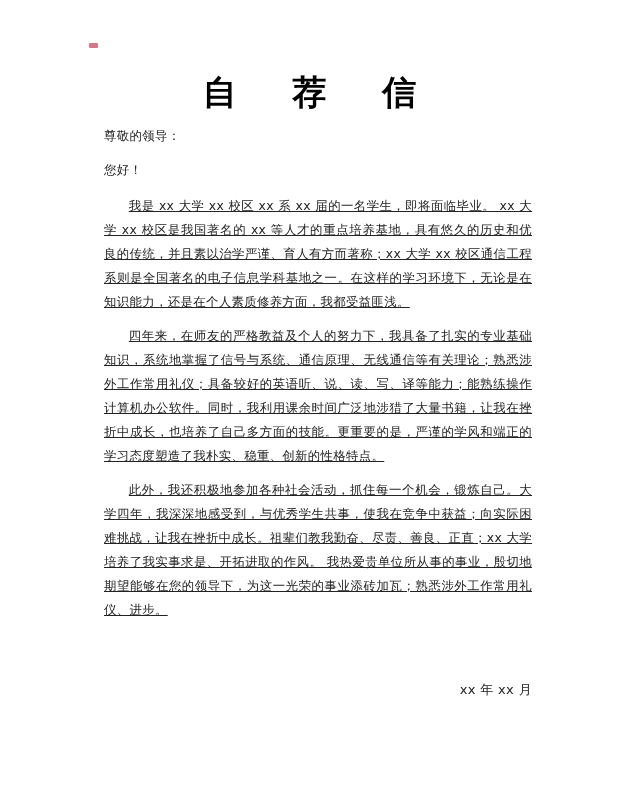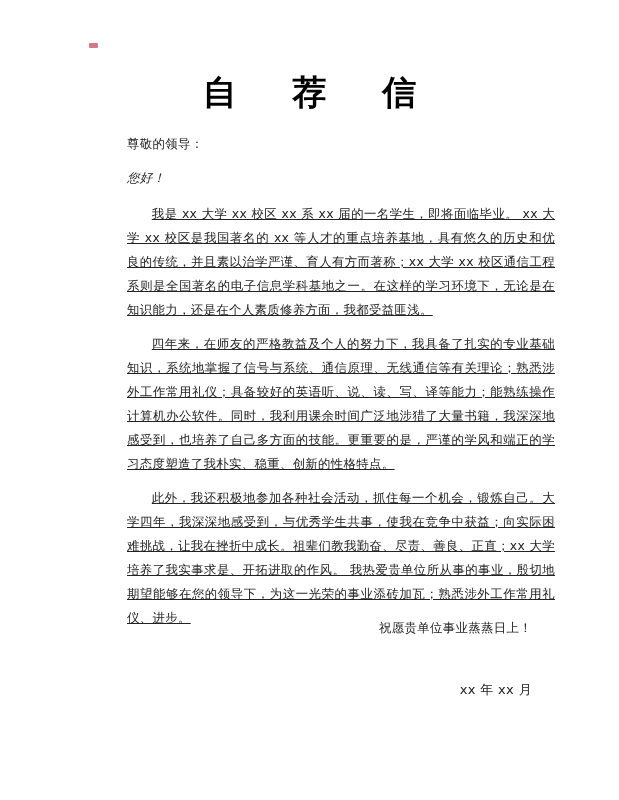--- a/index.html
+++ b/index.html
@@ -50,42 +50,40 @@
     letter-spacing: 22px;
     text-indent: 22px;
     color: #000000;
     line-height: 40px;
     white-space: nowrap;
   }
 
   .body-area {
     position: absolute;
     left: 104px;
-    top: 132px;
+    top: 124px;
     width: 428px;
-    margin-left: 23px;
   }
 
   .para {
     font-size: 12.4px;
     line-height: 24px;
     color: #232323;
     text-align: justify;
     text-justify: inter-ideograph;
     margin: 0 0 8px 0;
     letter-spacing: 0.35px;
     word-break: break-all;
   }
 
   .para.salutation {
     margin: 0 0 10px 0;
   }
   .para.greeting {
     margin: 0 0 12px 0;
-    font-style: italic;
   }
   .para.indent {
     text-indent: 2em;
     text-decoration: underline;
   }
   .para.p1 { margin-bottom: 10px; }
   .para.p2 { margin-bottom: 10px; }
   .para.p3 { margin-bottom: 10px; }
   .para.p4 { margin-bottom: 10px; }
 
@@ -124,24 +122,23 @@
   <div class="doc-title">自 荐 信</div>
 
   <div class="body-area">
 
     <p class="para salutation">尊敬的领导：</p>
 
     <p class="para greeting">您好！</p>
 
     <p class="para indent p1">我是 xx 大学 xx 校区 xx 系 xx 届的一名学生，即将面临毕业。 xx 大学 xx 校区是我国著名的 xx 等人才的重点培养基地，具有悠久的历史和优良的传统，并且素以治学严谨、育人有方而著称；xx 大学 xx 校区通信工程系则是全国著名的电子信息学科基地之一。在这样的学习环境下，无论是在知识能力，还是在个人素质修养方面，我都受益匪浅。</p>
 
-    <p class="para indent p2">四年来，在师友的严格教益及个人的努力下，我具备了扎实的专业基础知识，系统地掌握了信号与系统、通信原理、无线通信等有关理论；熟悉涉外工作常用礼仪；具备较好的英语听、说、读、写、译等能力；能熟练操作计算机办公软件。同时，我利用课余时间广泛地涉猎了大量书籍，我深深地感受到，也培养了自己多方面的技能。更重要的是，严谨的学风和端正的学习态度塑造了我朴实、稳重、创新的性格特点。</p>
+    <p class="para indent p2">四年来，在师友的严格教益及个人的努力下，我具备了扎实的专业基础知识，系统地掌握了信号与系统、通信原理、无线通信等有关理论；熟悉涉外工作常用礼仪；具备较好的英语听、说、读、写、译等能力；能熟练操作计算机办公软件。同时，我利用课余时间广泛地涉猎了大量书籍，让我在挫折中成长，也培养了自己多方面的技能。更重要的是，严谨的学风和端正的学习态度塑造了我朴实、稳重、创新的性格特点。</p>
 
     <p class="para indent p3">此外，我还积极地参加各种社会活动，抓住每一个机会，锻炼自己。大学四年，我深深地感受到，与优秀学生共事，使我在竞争中获益；向实际困难挑战，让我在挫折中成长。祖辈们教我勤奋、尽责、善良、正直；xx 大学培养了我实事求是、开拓进取的作风。 我热爱贵单位所从事的事业，殷切地期望能够在您的领导下，为这一光荣的事业添砖加瓦；熟悉涉外工作常用礼仪、进步。</p>
 
 
   </div>
 
-  <div class="closing-wish">祝愿贵单位事业蒸蒸日上！</div>
 
   <div class="signature-date">xx 年 xx 月</div>
 
 </div>
 
 </body></html>

